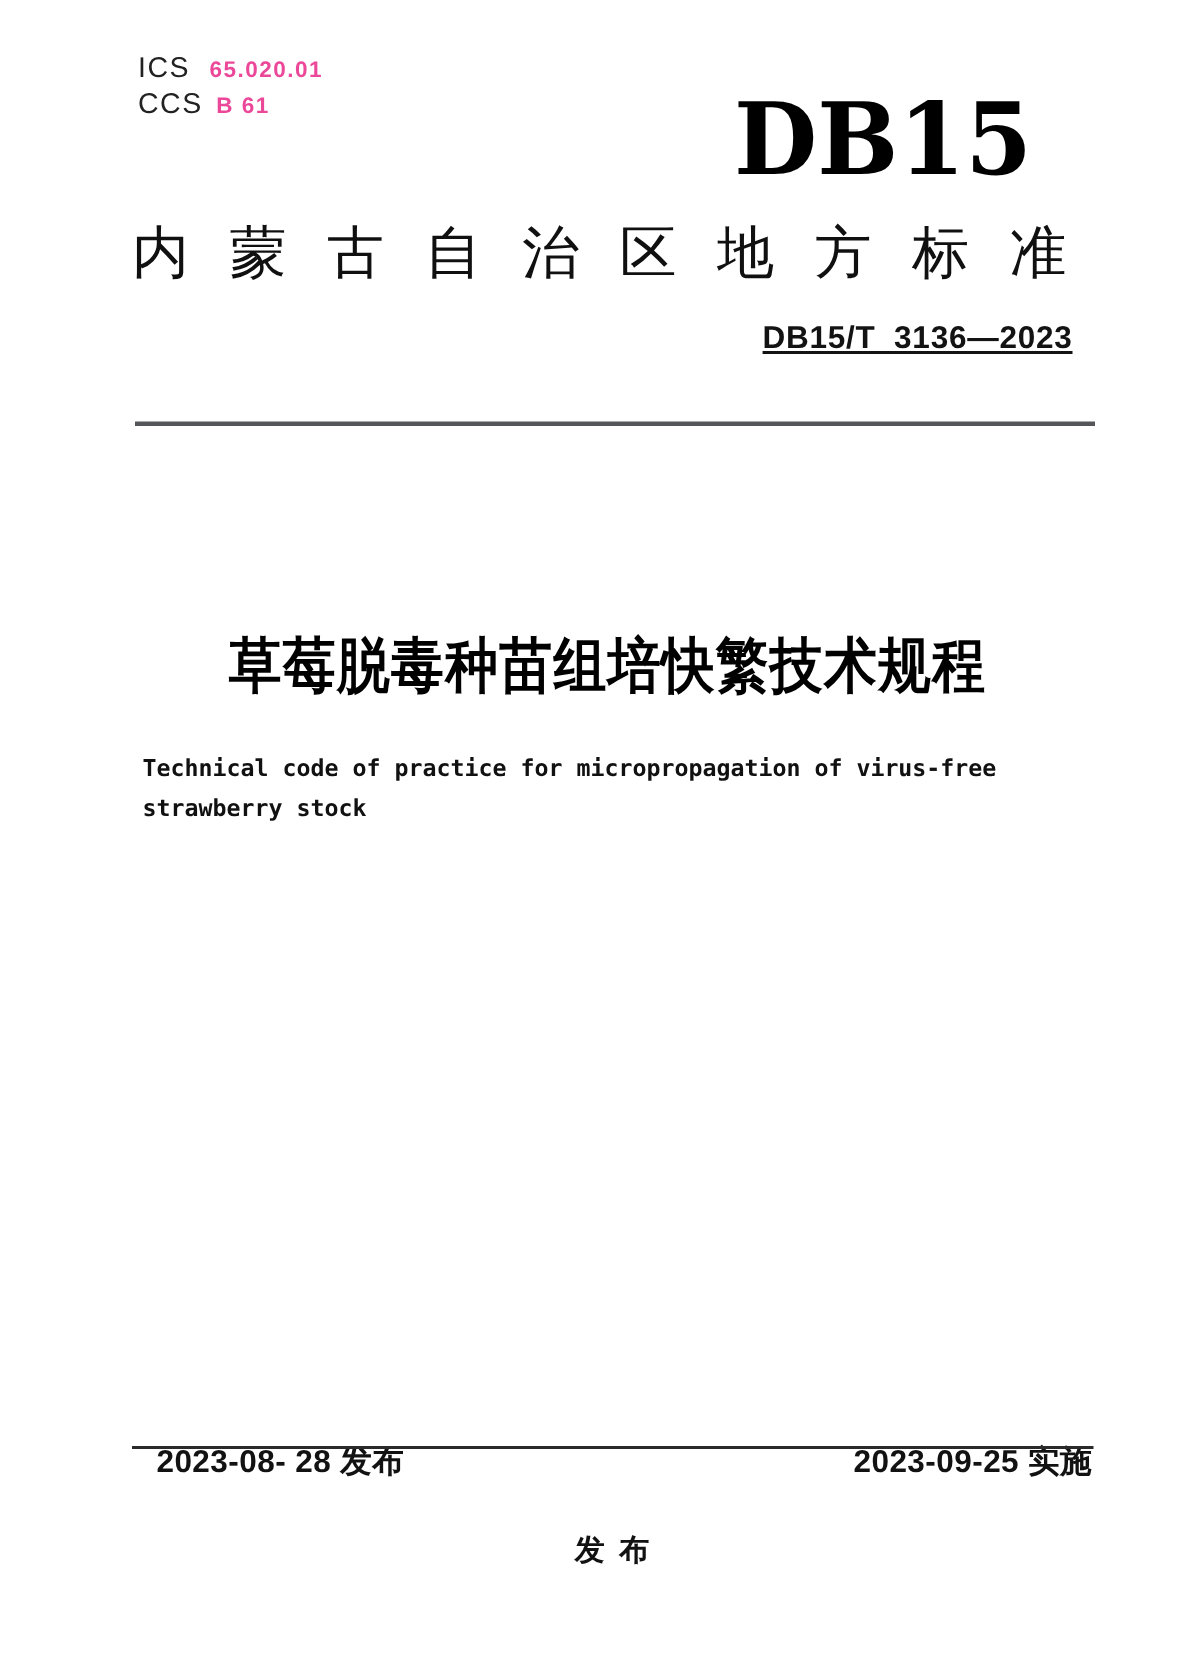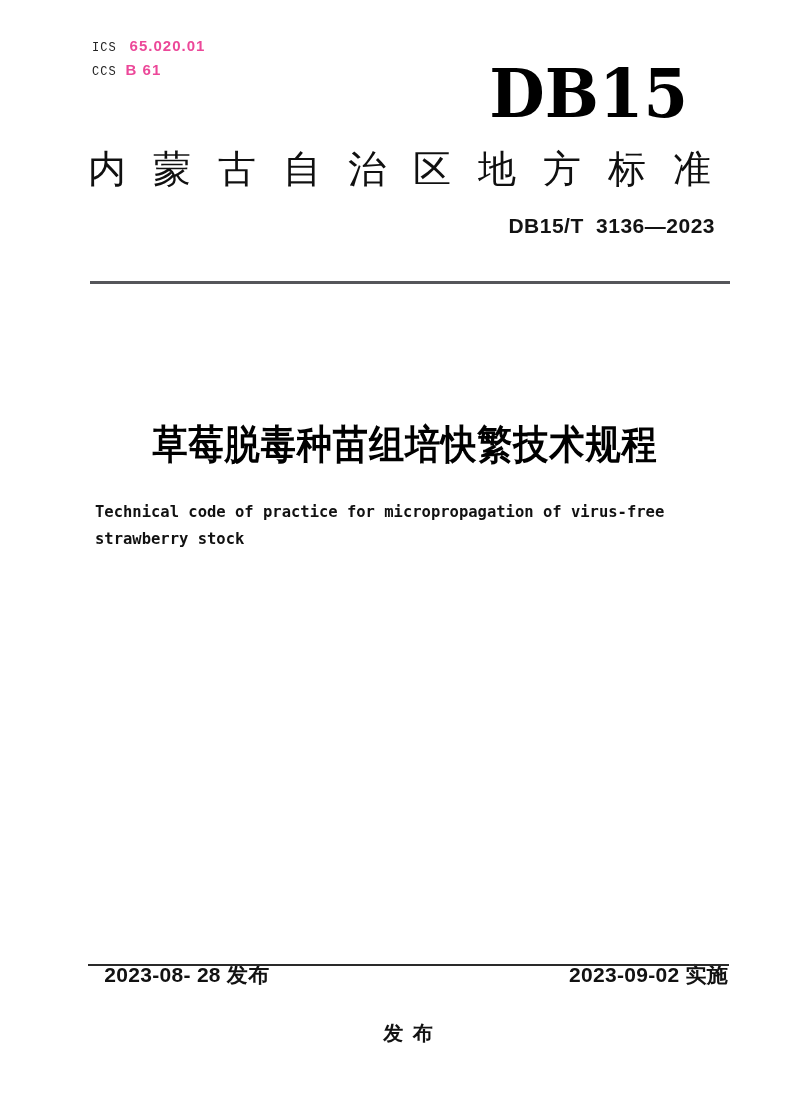--- a/index.html
+++ b/index.html
@@ -9,22 +9,22 @@
     position: relative;
     overflow: hidden;
     font-family: "Liberation Sans", sans-serif;
     color: #111;
   }
 
   
   .code-block { position: absolute; left: 92px; top: 36px; }
   .code-row { height: 24px; line-height: 20px; }
   .code-label {
-    font-family: Liberation Mono, monospace;
-    font-size: 12px; letter-spacing: 1px; color: #222;
+    font-family: Liberation Sans, sans-serif;
+    font-size: 19px; letter-spacing: 1px; color: #222;
   }
   .code-value {
     font-weight: 700; font-size: 15px; margin-left: 13px;
     letter-spacing: 1px; white-space: pre; color: #ec4899;
   }
   .code-row.ccs .code-value { margin-left: 9px; }
 
   
   .db-logo {
     position: absolute; right: 102px; top: 60px;
@@ -39,21 +39,21 @@
   .region-title {
     position: absolute; left: 88px; top: 147px;
     font-size: 38px; font-weight: 500; line-height: 44px;
     letter-spacing: 27px; white-space: nowrap; color: #101010;
   }
 
   
   .std-number {
     position: absolute; right: 75px; top: 214px;
     font-size: 21px; font-weight: 700; white-space: pre;
-    word-spacing: 6px; letter-spacing: 0.5px; color: #131313;
+    word-spacing: 6px; letter-spacing: 0.5px; color: #131313; text-decoration: underline;
   }
 
   .rule { position: absolute; }
   .rule-top { left: 90px; top: 281px; width: 640px; height: 3px; background: #55565a; }
   .rule-bottom { left: 88px; top: 964px; width: 641px; height: 2px; background: #2a2a2a; }
 
   
   .title-zh {
     position: absolute; left: 75px; top: 420px; width: 660px;
     text-align: center; font-size: 40px; font-weight: 700;
@@ -109,20 +109,20 @@
 
 <div class="title-zh">草莓脱毒种苗组培快繁技术规程</div>
 
 <div class="title-en">Technical code of practice for micropropagation of virus-free strawberry stock</div>
 
 <div class="date-left date-text">
   <span>2023-08- 28</span><span class="date-label">发布</span>
 </div>
 
 <div class="date-right date-text">
-  <span>2023-09-02</span><span class="date-label">实施</span>
+  <span>2023-09-25</span><span class="date-label">实施</span>
 </div>
 
 <div class="rule rule-bottom"></div>
 
 <div class="publisher">
   <span class="action">发 布</span>
 </div>
 
 </body></html>

